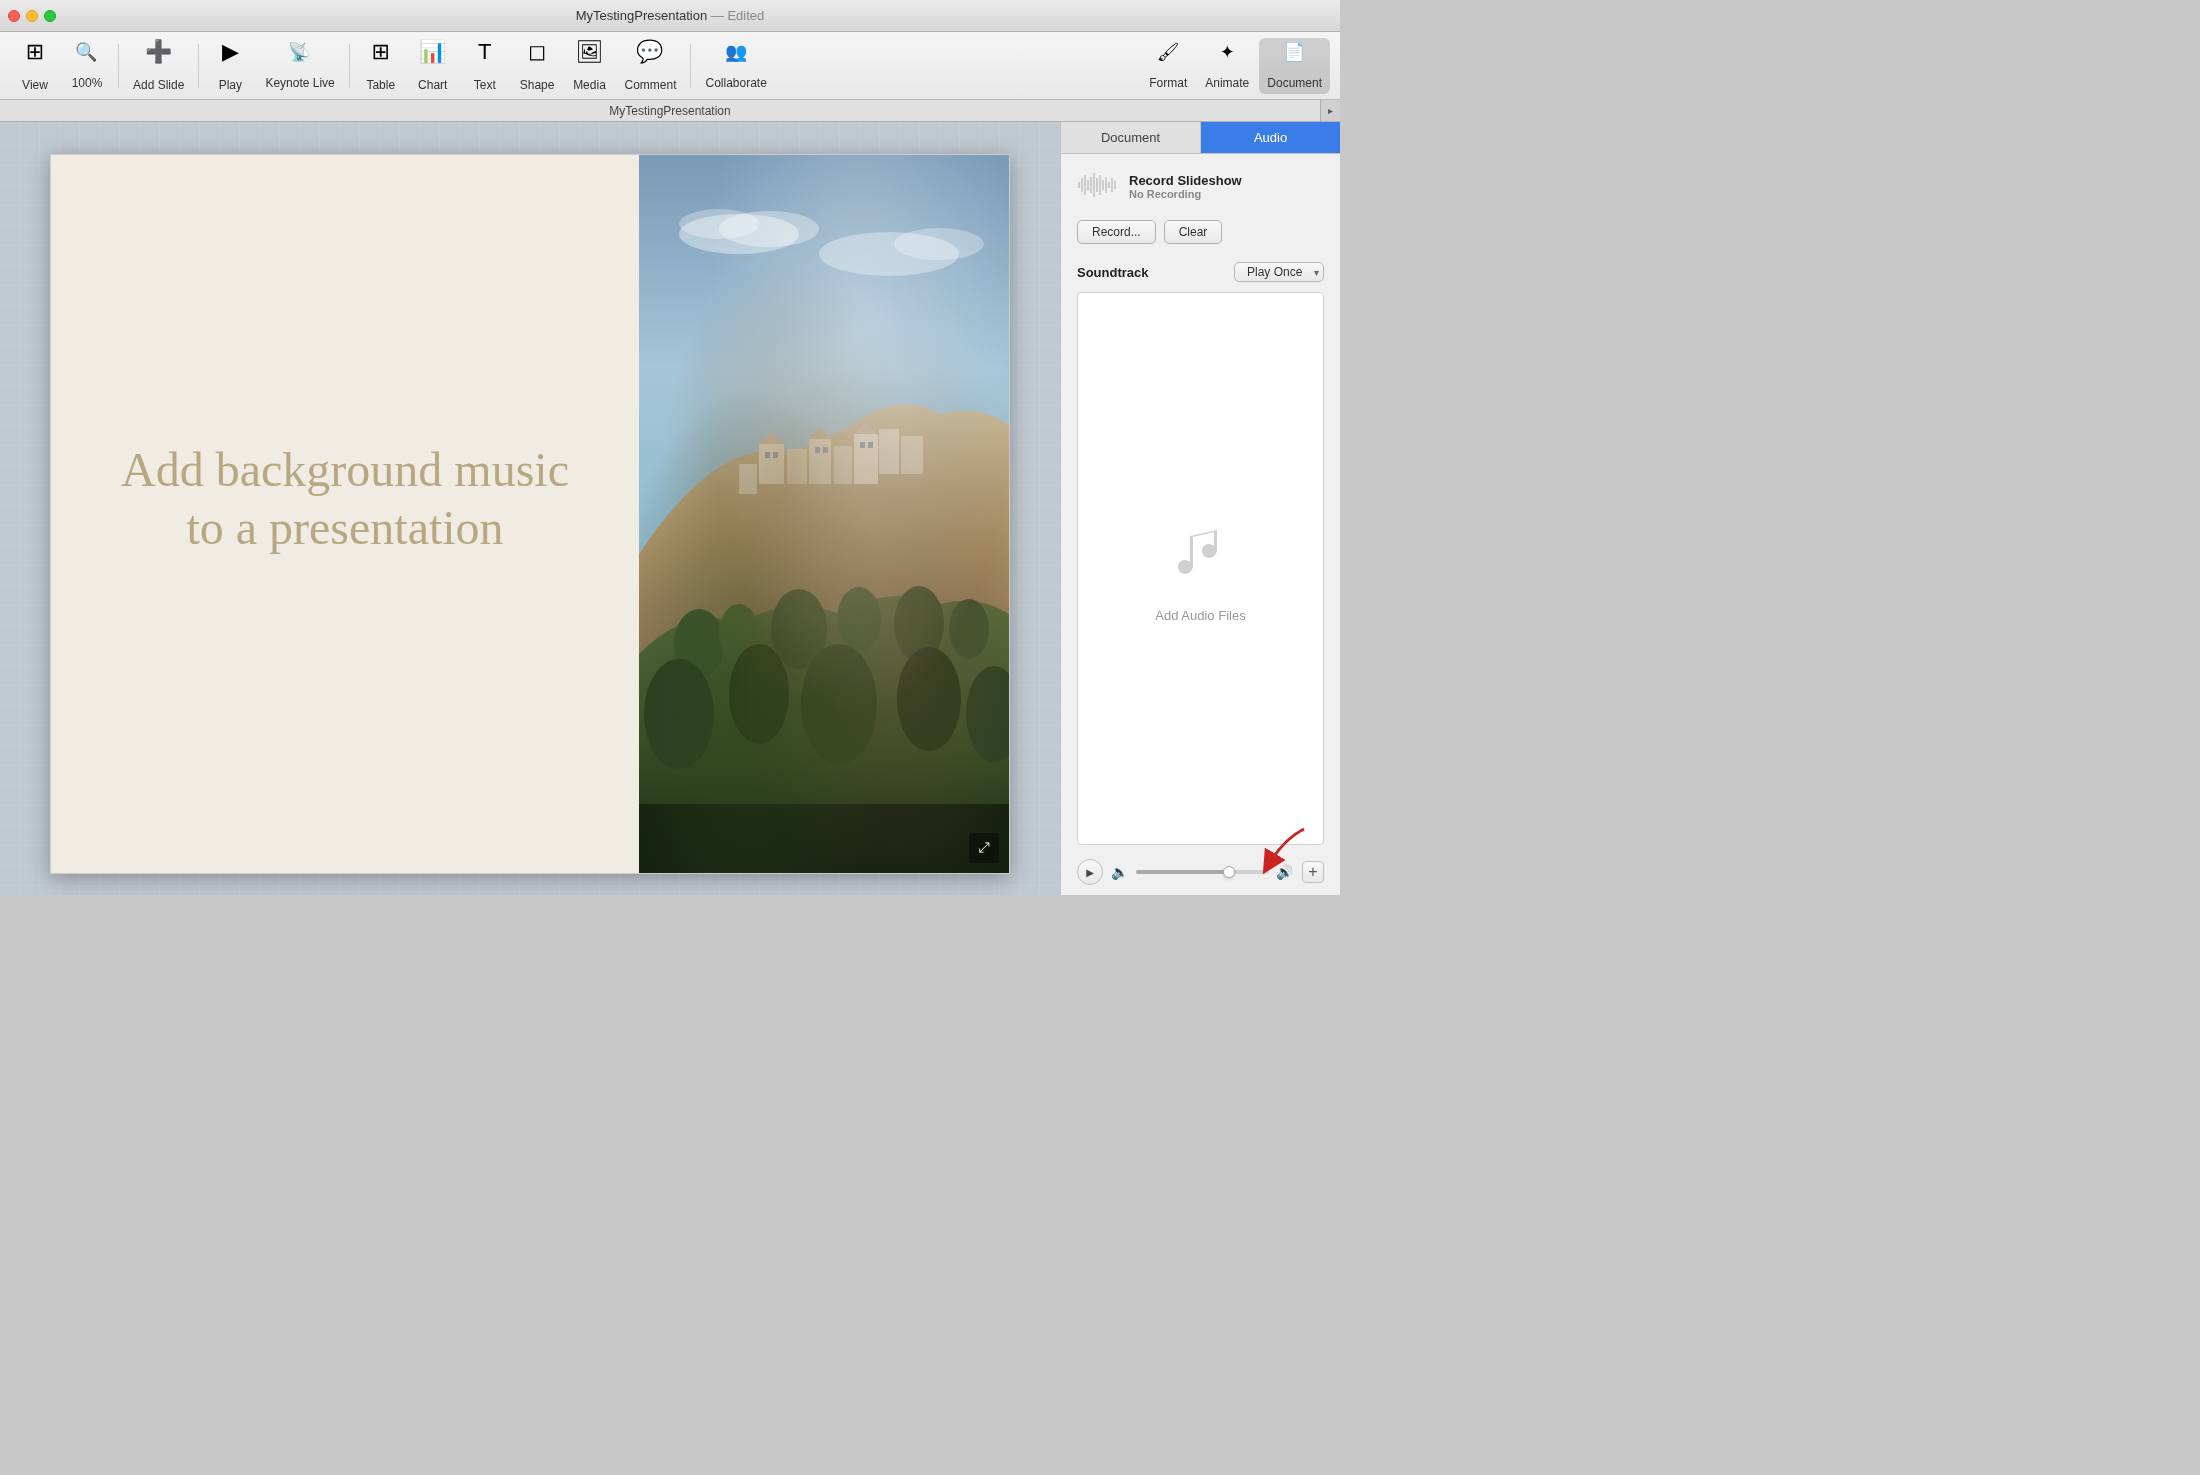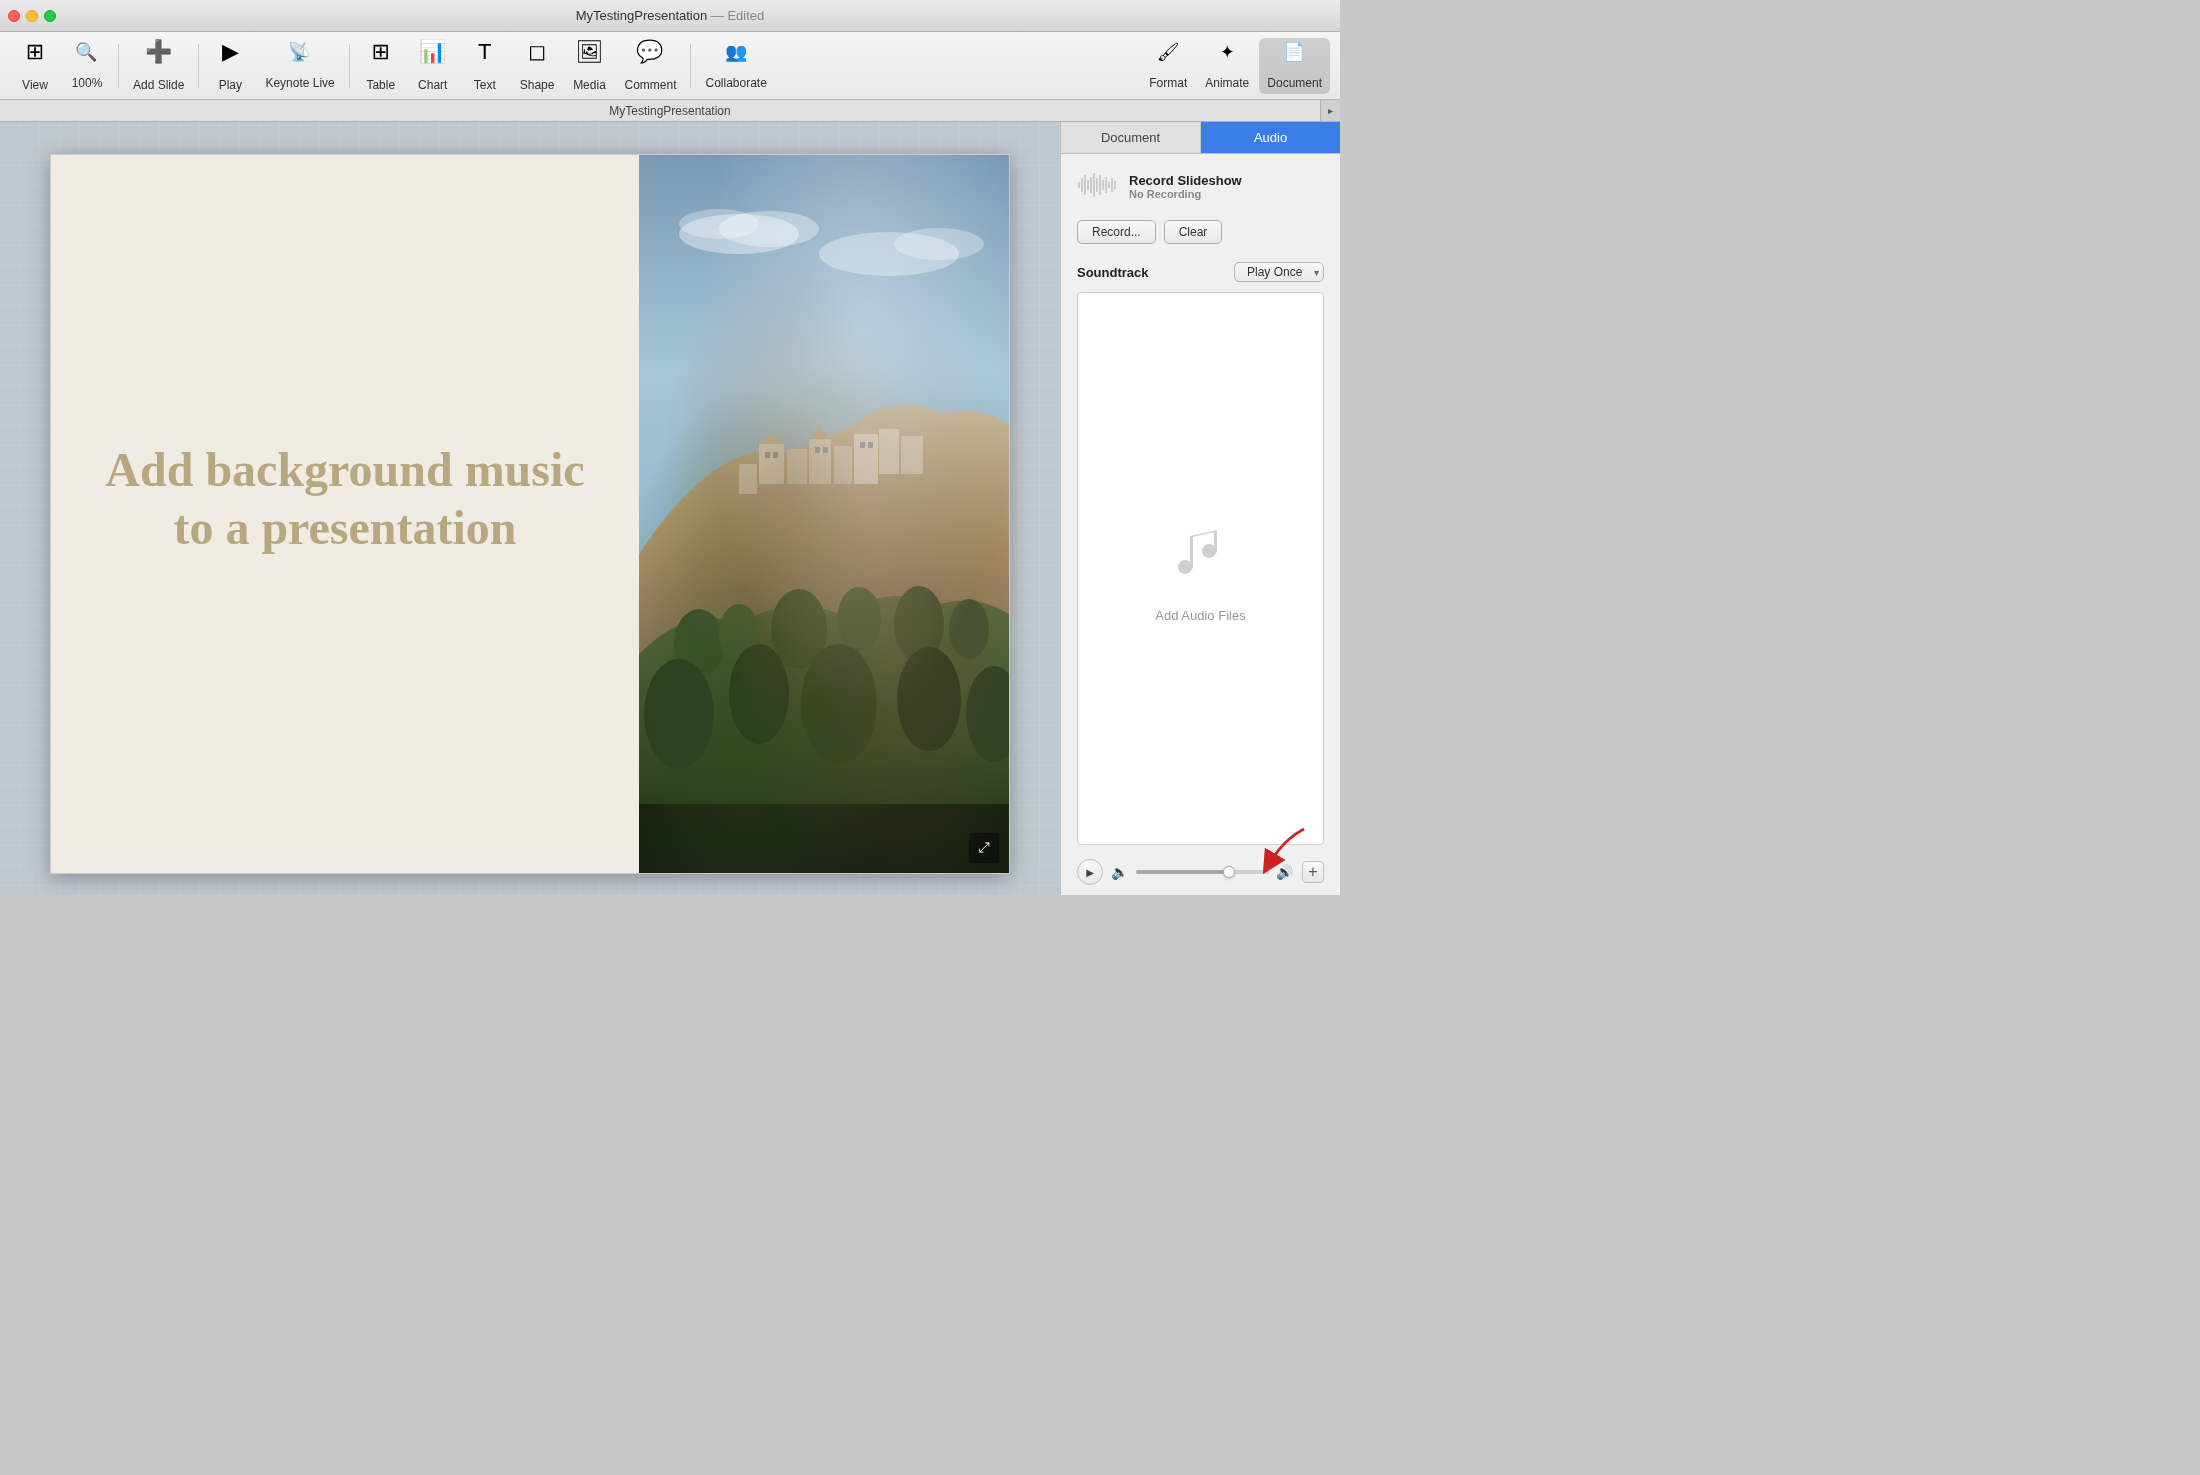--- a/index.html
+++ b/index.html
@@ -125,21 +125,21 @@
       display: flex;
       flex-direction: column;
       justify-content: center;
       padding: 60px 50px;
       background: #f0ece4;
     }
     .slide-title {
       font-size: 48px;
       color: #b8a882;
       font-family: Georgia, 'Times New Roman', serif;
-      font-weight: bold;
+      font-weight: normal;
       line-height: 1.2;
       margin-bottom: 30px;
       text-align: center;
     }
     .slide-subtitle {
       font-size: 24px;
       color: #888;
       font-style: italic;
       font-family: Georgia, serif;
       text-align: center;

